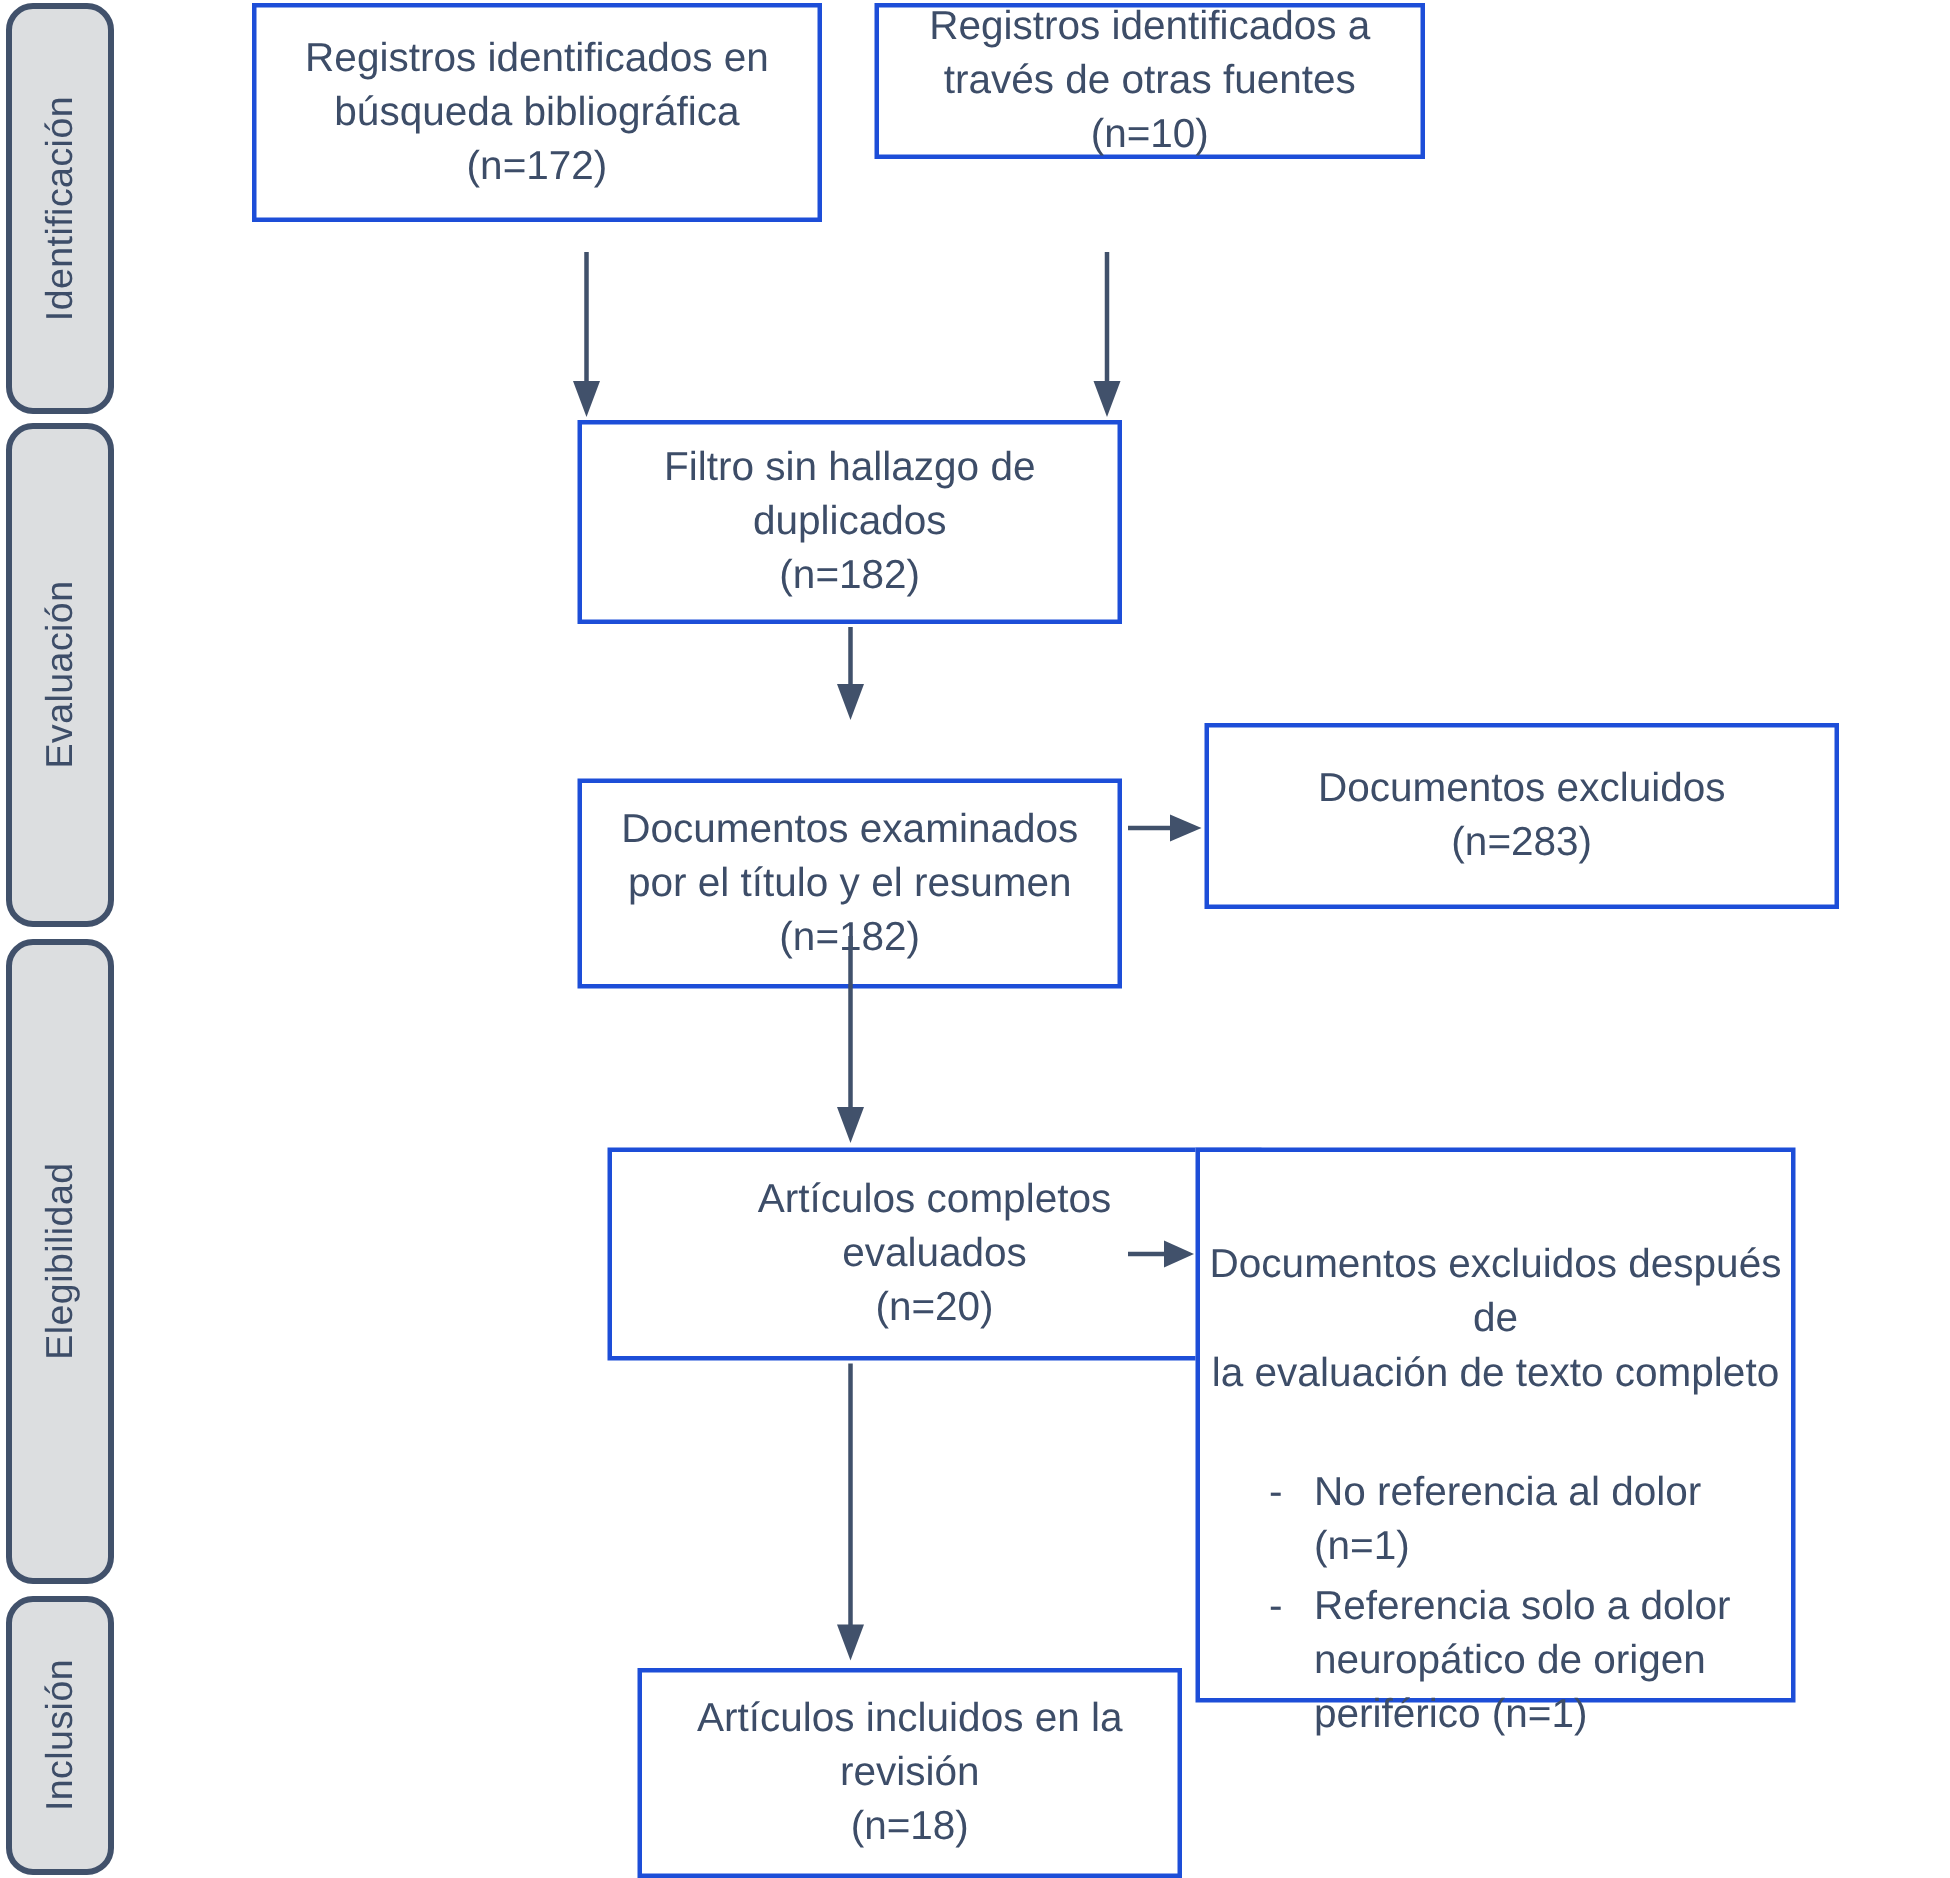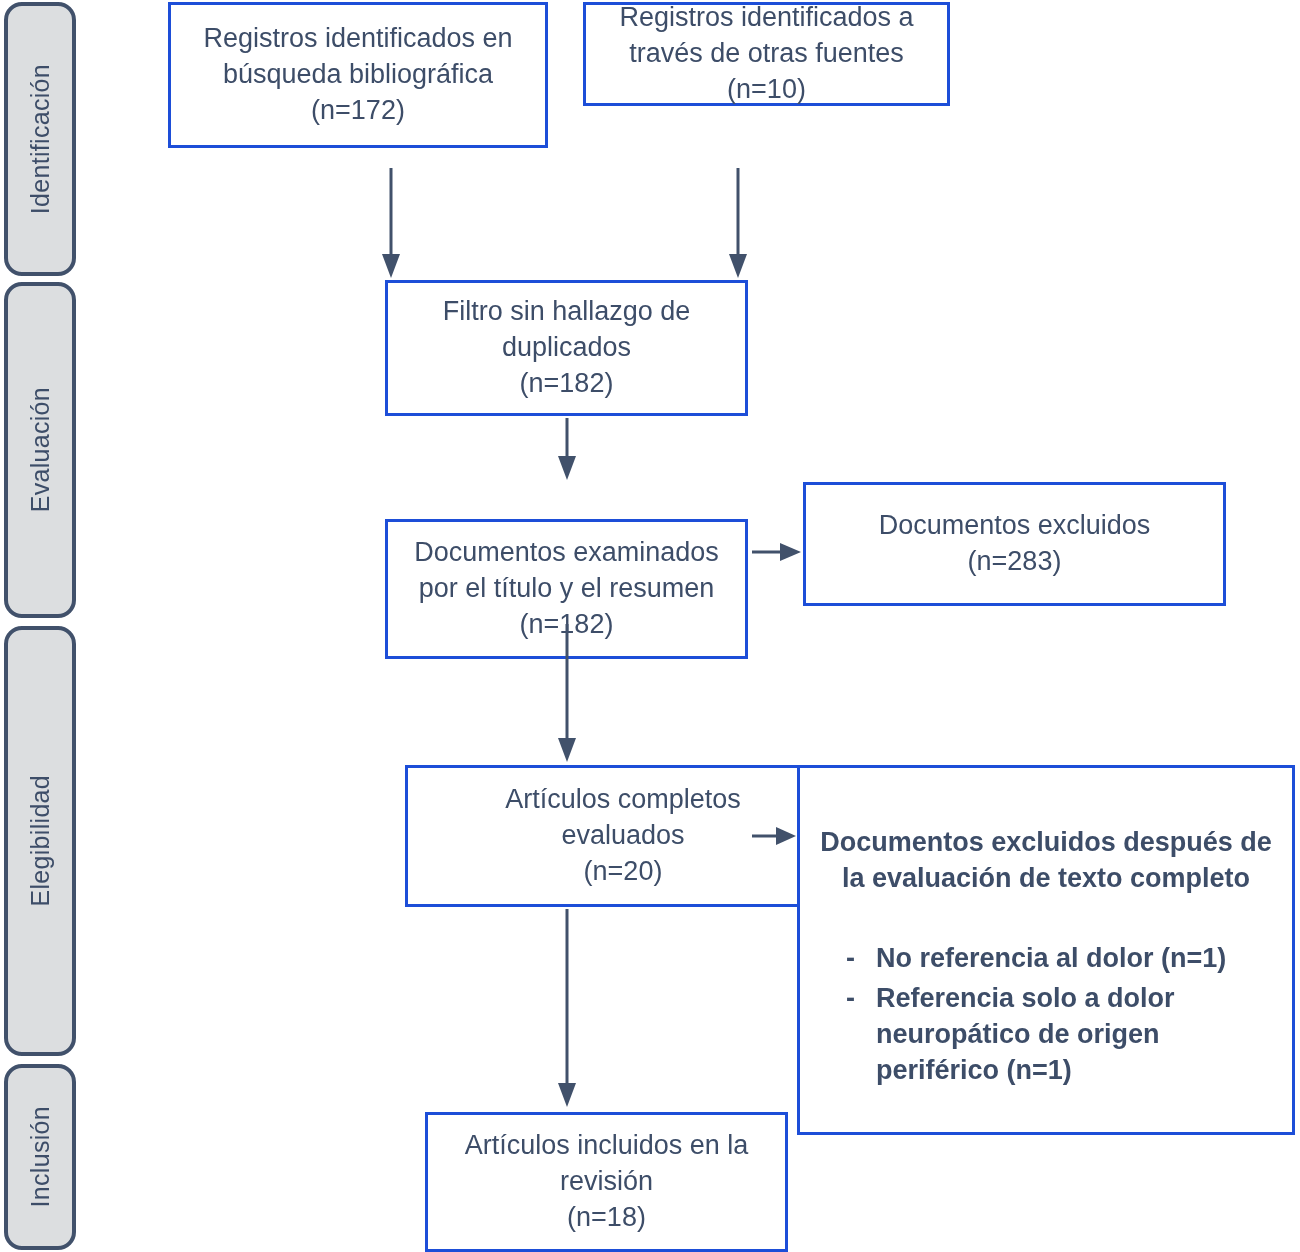--- a/index.html
+++ b/index.html
@@ -184,21 +184,21 @@
     <span class="line">(n=20)</span>
   </div>
 
   <div class="conn" style="left:752px; top:826px; width:45px; height:20px;">
     <svg width="45" height="20" viewBox="0 0 45 20" aria-hidden="true">
       <line x1="0" y1="10" x2="30" y2="10" stroke="#41516b" stroke-width="3"></line>
       <polygon points="44,10 24,1 24,19" fill="#41516b"></polygon>
     </svg>
   </div>
 
-  <div class="flow-box detail" style="left:797px; top:765px; width:498px; height:370px;font-weight:bold;">
+  <div class="flow-box detail" style="left:797px; top:765px; width:400px; height:370px;">
     <div class="detail-head">
       <span class="line">Documentos excluidos después de</span>
       <span class="line">la evaluación de texto completo</span>
     </div>
     <ul class="detail-list">
       <li>
         <span class="dash">-</span>
         <span>No referencia al dolor (n=1)</span>
       </li>
       <li>

